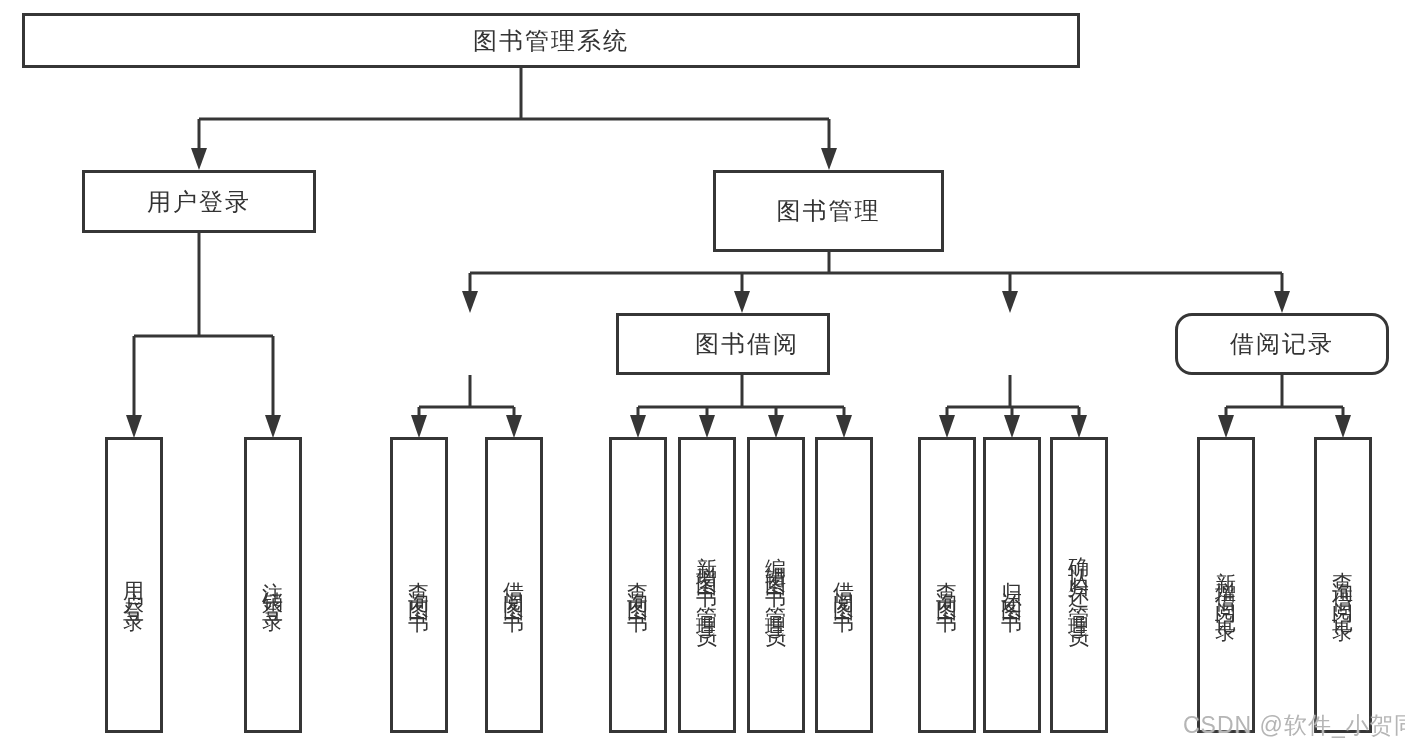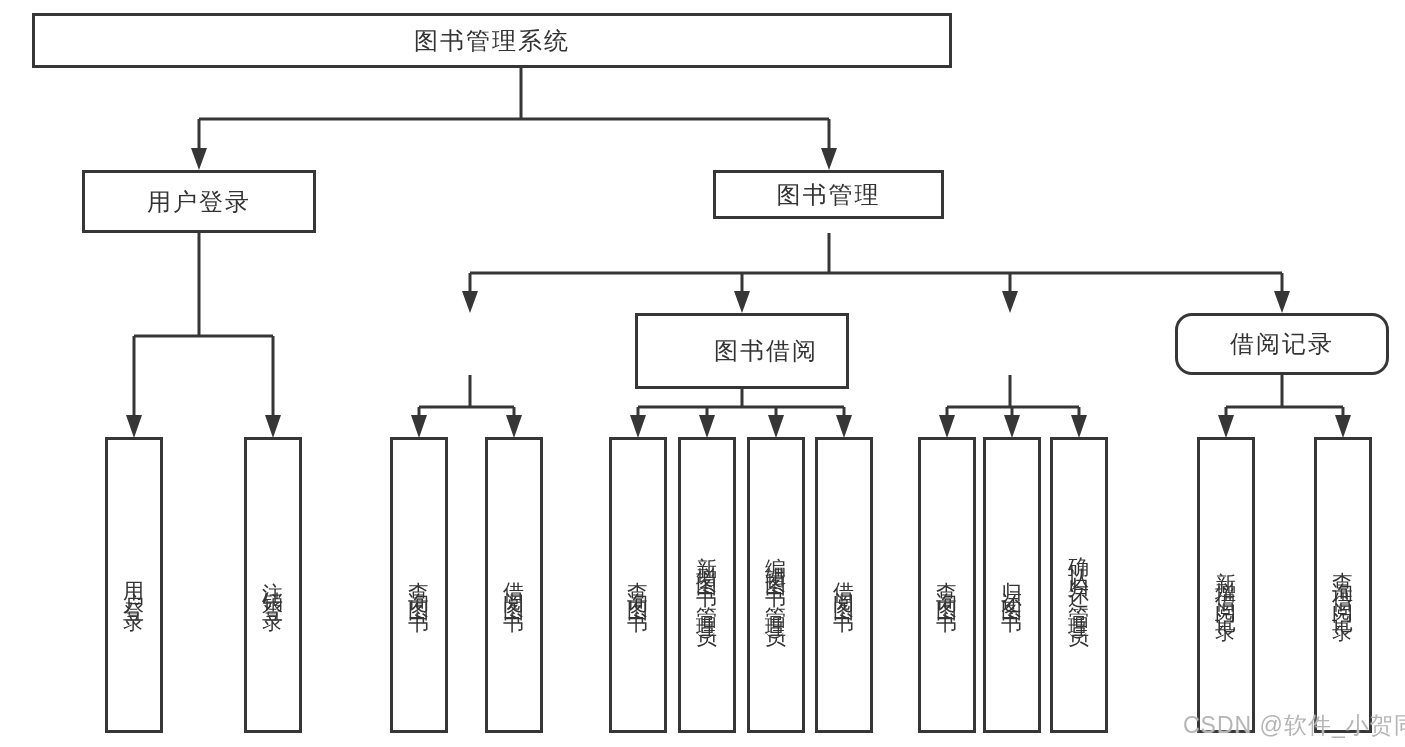--- a/index.html
+++ b/index.html
@@ -111,26 +111,26 @@
       <polygon points="768,415 784,415 776,438"></polygon>
       <polygon points="836,415 852,415 844,438"></polygon>
       <polygon points="939,415 955,415 947,438"></polygon>
       <polygon points="1004,415 1020,415 1012,438"></polygon>
       <polygon points="1071,415 1087,415 1079,438"></polygon>
       <polygon points="1218,415 1234,415 1226,438"></polygon>
       <polygon points="1335,415 1351,415 1343,438"></polygon>
     </g>
   </svg>
 
-  <div class="hbox" style="left:32px;top:13px;width:920px;height:55px;">图书管理系统</div>
+  <div class="hbox" style="left:22px;top:13px;width:1058px;height:55px;">图书管理系统</div>
 
   <div class="hbox" style="left:82px;top:170px;width:234px;height:63px;">用户登录</div>
-  <div class="hbox" style="left:713px;top:170px;width:231px;height:49px;">图书管理</div>
+  <div class="hbox" style="left:713px;top:170px;width:231px;height:82px;">图书管理</div>
 
-  <div class="hbox" style="left:635px;top:313px;width:214px;height:76px;padding-left:48px;">图书借阅</div>
+  <div class="hbox" style="left:616px;top:313px;width:214px;height:62px;padding-left:48px;">图书借阅</div>
   <div class="hbox" style="left:1175px;top:313px;width:214px;height:62px;border-radius:17px;">借阅记录</div>
 
   <div class="vbox" style="left:105px;top:437px;width:58px;height:296px;">
     <span class="vtext">用户登录</span>
   </div>
   <div class="vbox" style="left:244px;top:437px;width:58px;height:296px;">
     <span class="vtext">注销登录</span>
   </div>
 
   <div class="vbox" style="left:390px;top:437px;width:58px;height:296px;">

